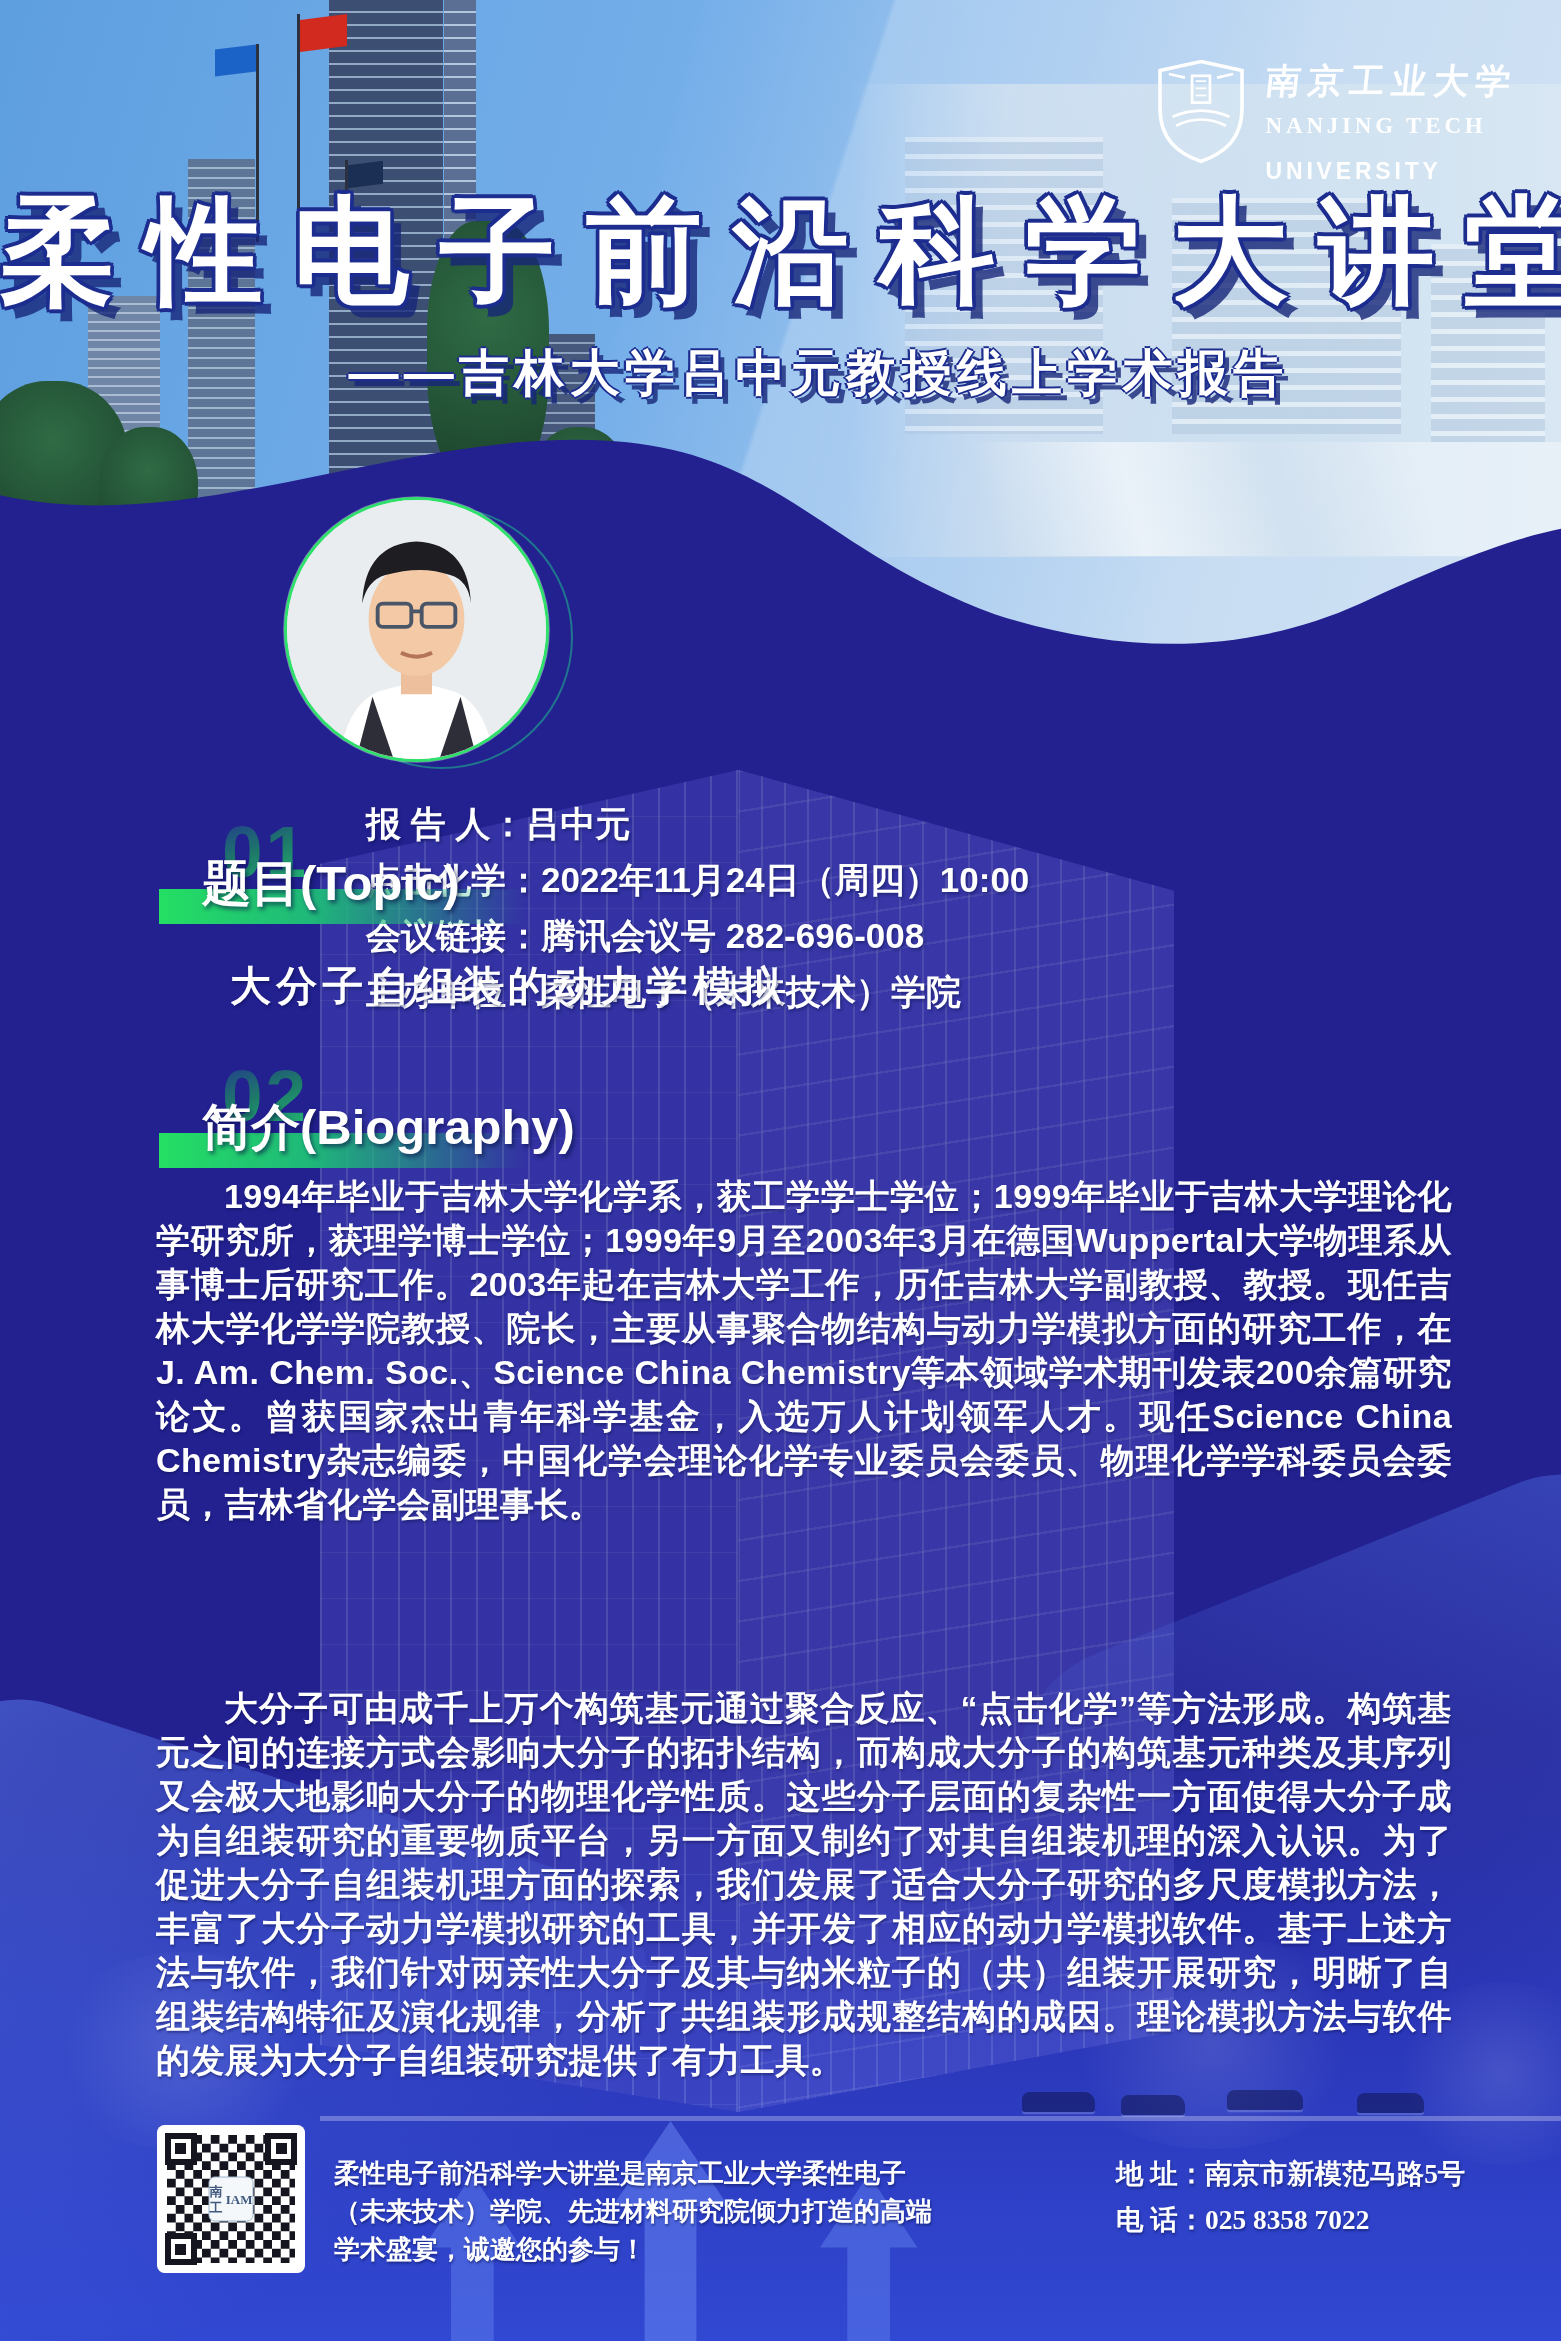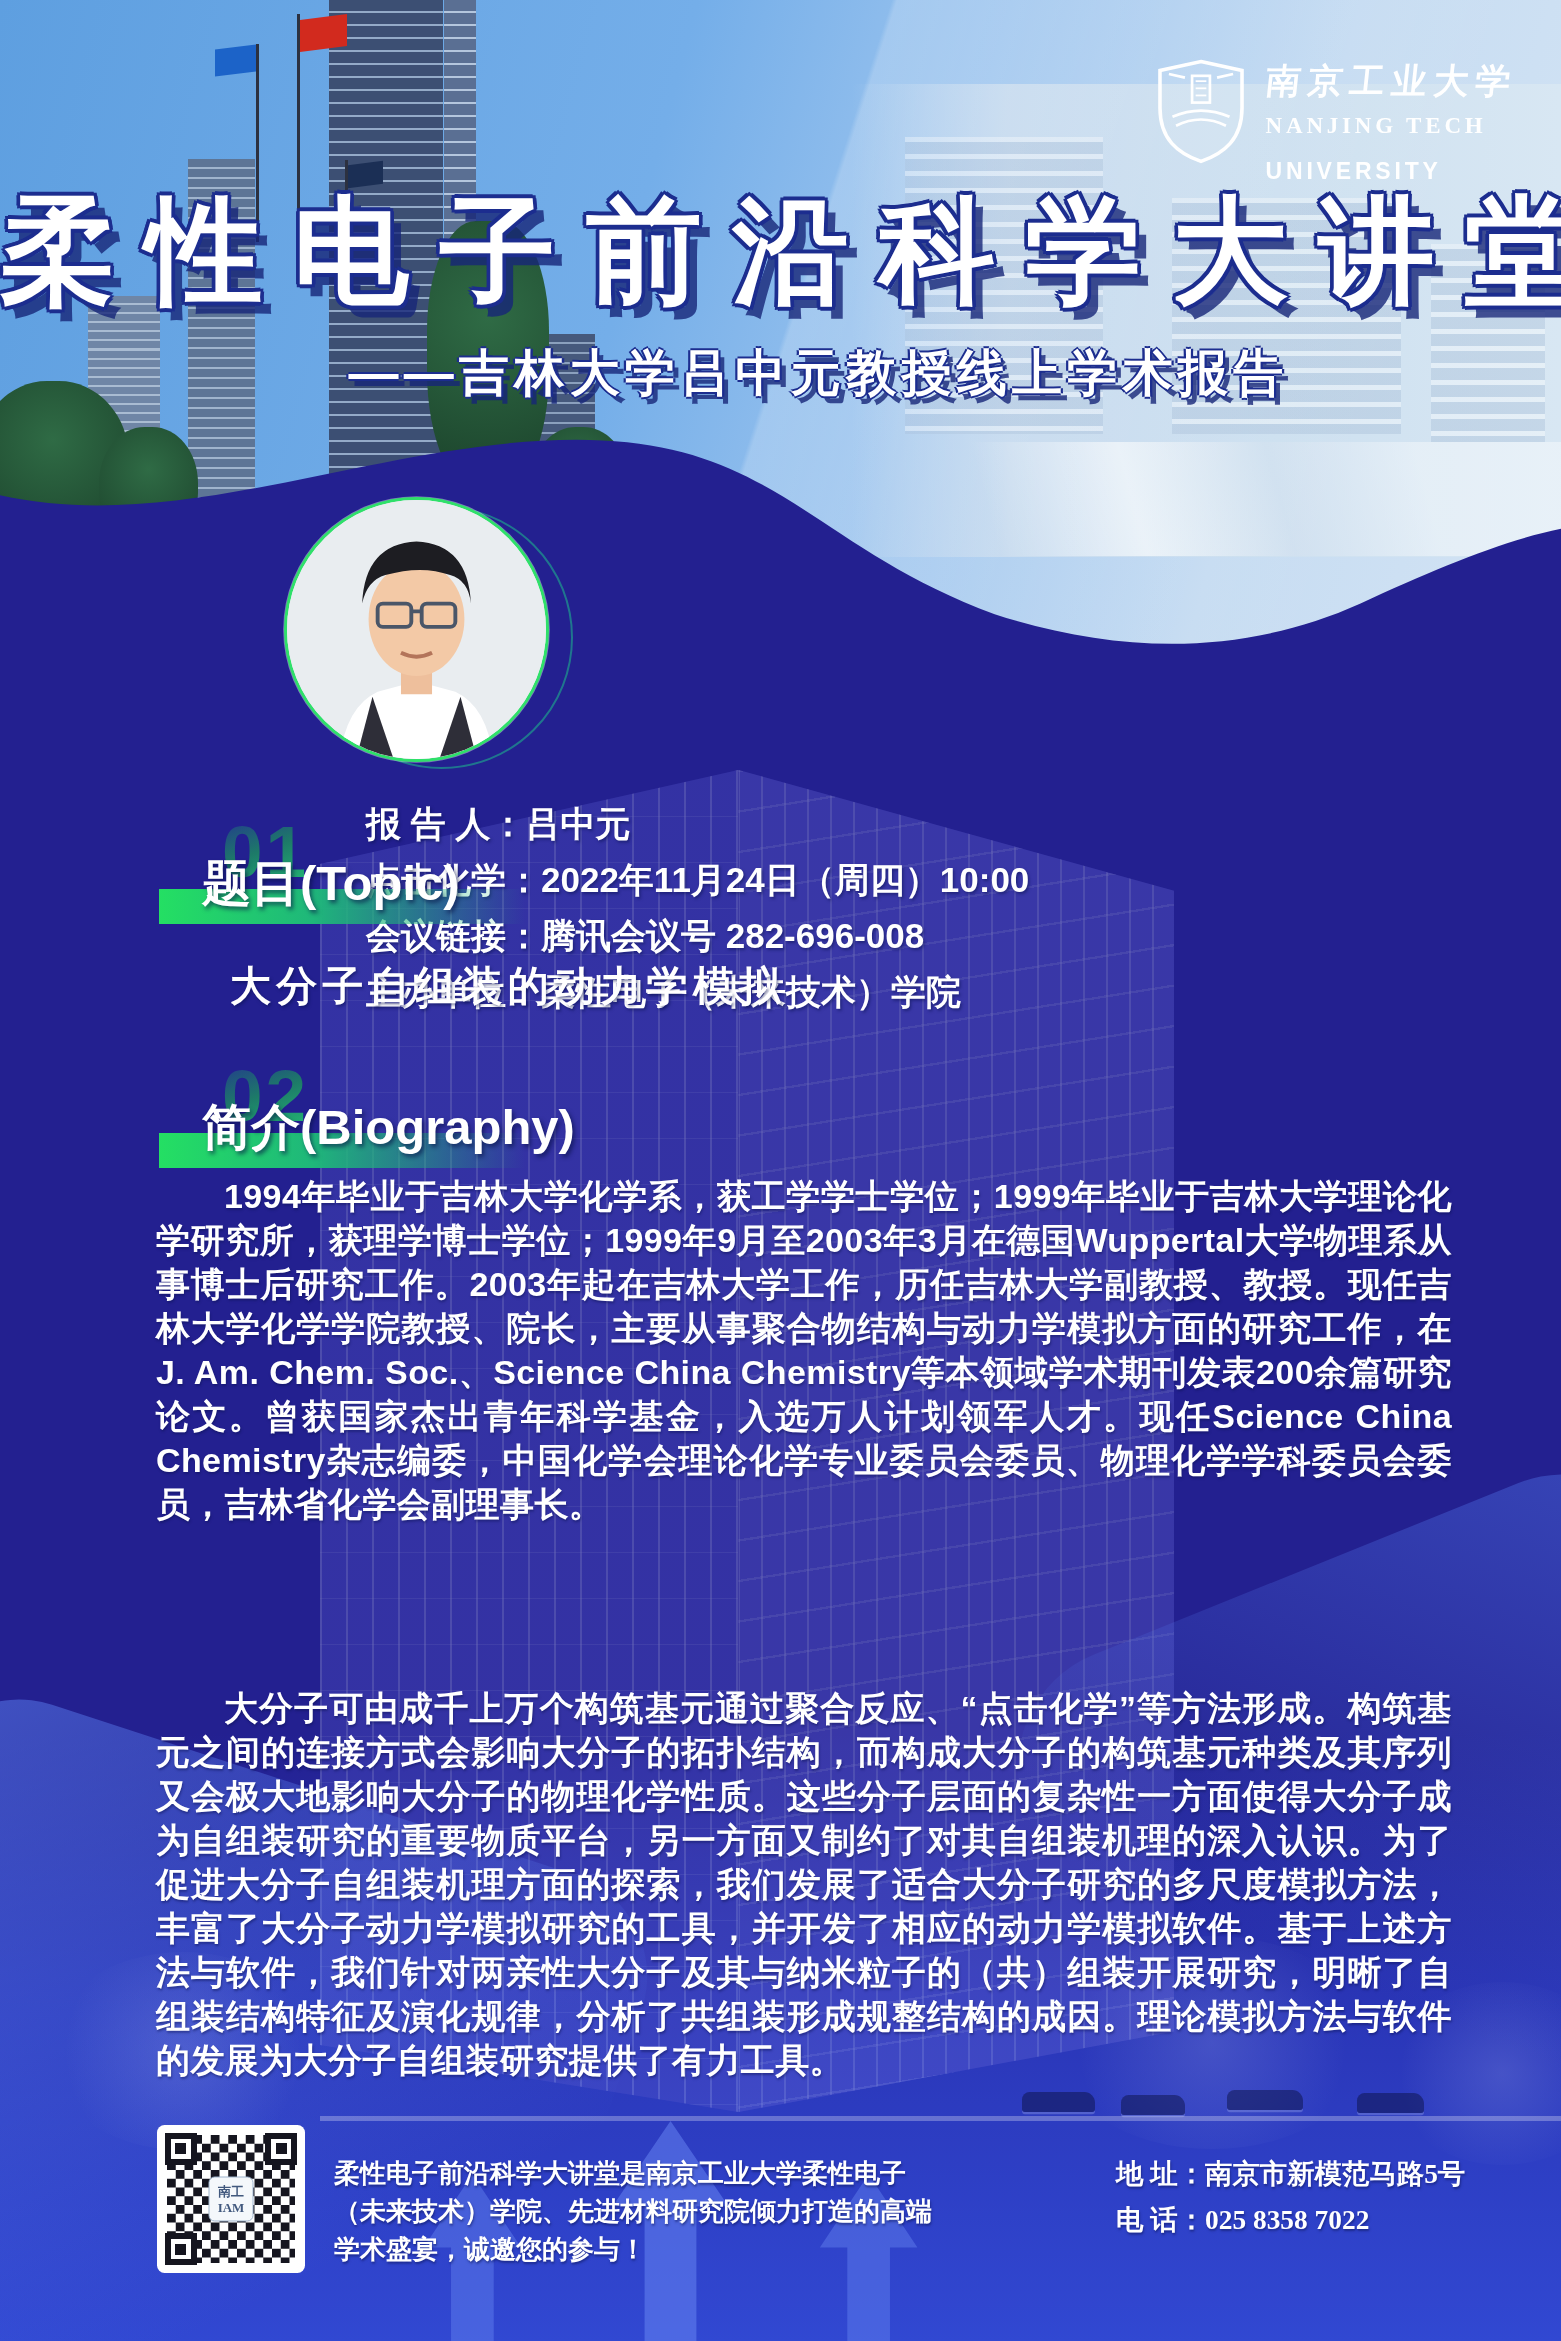--- a/index.html
+++ b/index.html
@@ -135,21 +135,21 @@
     background:#fff;border-radius:7.6px;}
   .qr-grid{position:absolute;inset:10px;
     background:
       repeating-conic-gradient(#15151f 0% 25%,rgba(0,0,0,0) 0% 50%) 0 0/17.5px 17.5px;}
   .finder{position:absolute;width:32px;height:32px;border:6.1px solid #15151f;background:#fff;
     box-sizing:border-box;}
   .finder::after{content:"";position:absolute;left:4.6px;top:4.6px;width:10.7px;height:10.7px;background:#15151f;}
   .f1{left:7.6px;top:7.6px;} .f2{right:7.6px;top:7.6px;} .f3{left:7.6px;bottom:7.6px;}
   .qr-badge{position:absolute;left:50%;top:50%;transform:translate(-50%,-50%);
     width:43px;height:43px;background:#f4f8fb;border:1.5px solid #9fb4cd;border-radius:6.1px;
-    display:flex;flex-direction:column;align-items:center;justify-content:center;z-index:3;}
+    display:flex;flex-direction:row;align-items:center;justify-content:center;z-index:3;}
   .qr-badge span{font-family:"Liberation Serif",serif;font-size:13px;line-height:15.2px;
     color:#41597e;font-weight:700;}
   .invite{position:absolute;left:334px;top:2139px;width:633px;z-index:5;margin-top:16px;}
   .invite .line{font-family:"Liberation Serif",serif;font-size:26px;font-weight:700;color:#fff;
     line-height:38px;white-space:nowrap;text-shadow:0.8px 1.5px 2.3px rgba(10,18,80,.5);}
   .contact{position:absolute;left:1116px;top:2151px;z-index:5;}
   .contact .line{font-family:"Liberation Serif",serif;font-size:27.4px;font-weight:700;color:#fff;
     line-height:46px;white-space:nowrap;text-shadow:0.8px 1.5px 2.3px rgba(10,18,80,.5);}
 </style>
 </head>

